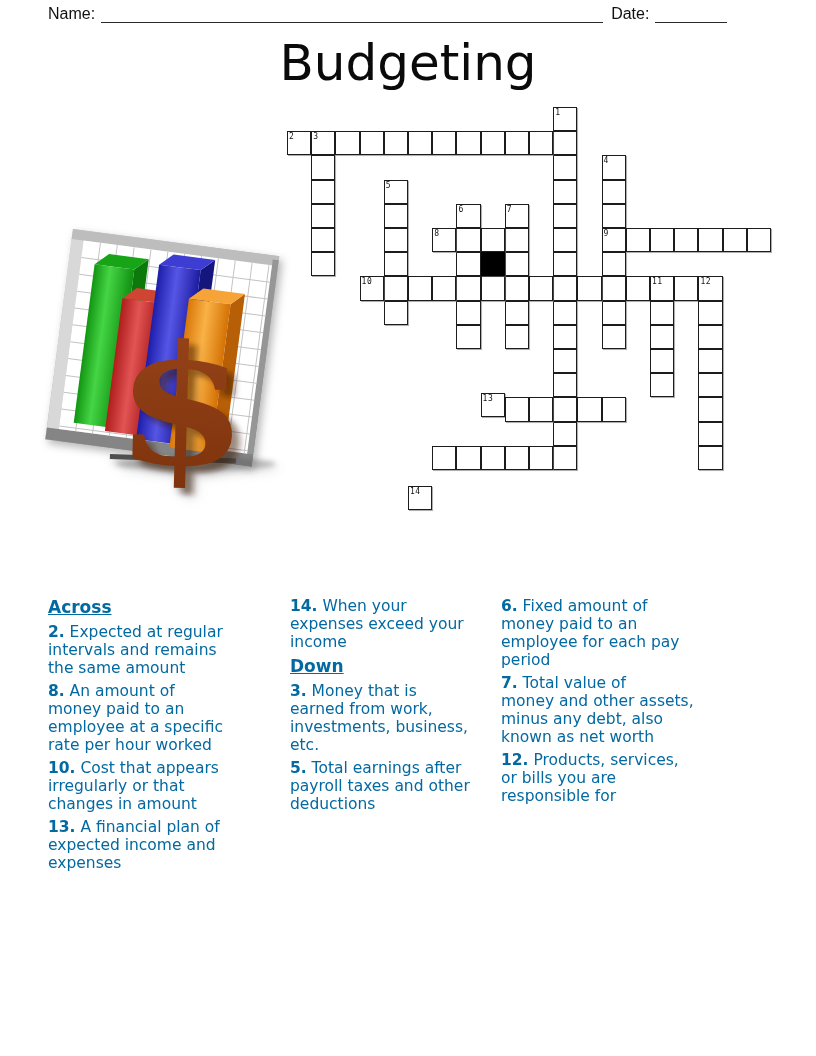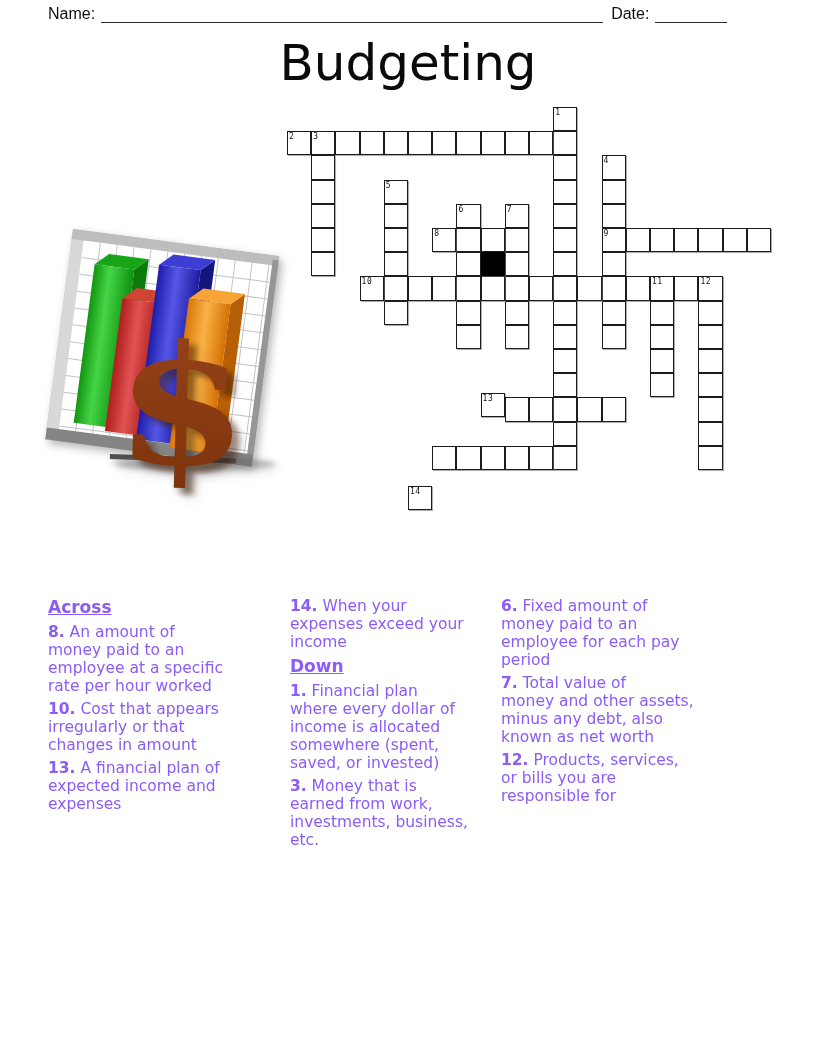--- a/index.html
+++ b/index.html
@@ -30,21 +30,21 @@
     border:1.6px solid #1c1c1c;
     box-shadow:1.3px 1.3px 0.6px rgba(110,110,110,0.55);
   }
   .cw-cell.black { background:#000; border-color:#000; }
   .cw-num {
     position:absolute; top:0px; left:1px;
     font-family:"DejaVu Sans Mono", monospace; font-size:8px; line-height:9px; color:#111;
     letter-spacing:0.5px;
   }
   
-  .clue-col { position:absolute; top:597px; color:#8b5cf6; }
+  .clue-col { position:absolute; top:597px; color:#0369a1; }
   #clue-col-0 { left:48px;  width:242px; }
   #clue-col-1 { left:290px; width:243px; }
   #clue-col-2 { left:501px; width:240px; }
   .clue-heading {
     font-size:17px; font-weight:bold; text-decoration:underline;
     margin-bottom:5px; line-height:21px;
   }
   .clue { font-size:15.5px; line-height:18px; white-space:pre-line; margin-bottom:5px; }
   .clue b { font-weight:bold; }
   
@@ -268,45 +268,46 @@
       <div class="cw-cell" style="left: 432.2px; top: 445.8px;"></div>
       <div class="cw-cell" style="left: 456.4px; top: 445.8px;"></div>
       <div class="cw-cell" style="left: 480.6px; top: 445.8px;"></div>
       <div class="cw-cell" style="left: 504.8px; top: 445.8px;"></div>
       <div class="cw-cell" style="left: 529px; top: 445.8px;"></div>
       <div class="cw-cell black" style="left: 480.6px; top: 252.2px;"></div>
     </div>
 
   <div class="clue-col" id="clue-col-0">
       <div class="clue-heading">Across</div>
+      <div class="clue"><b>2.</b> Expected at regular
+intervals and remains
+the same amount</div>
       <div class="clue"><b>8.</b> An amount of
 money paid to an
 employee at a specific
 rate per hour worked</div>
       <div class="clue"><b>10.</b> Cost that appears
 irregularly or that
 changes in amount</div>
       <div class="clue"><b>13.</b> A financial plan of
 expected income and
 expenses</div>
     </div>
   <div class="clue-col" id="clue-col-1">
       <div class="clue"><b>14.</b> When your
 expenses exceed your
 income</div>
       <div class="clue-heading">Down</div>
-      <div class="clue"><b>1.</b> Financial plan
-where every dollar of
-income is allocated
-somewhere (spent,
-saved, or invested)</div>
       <div class="clue"><b>3.</b> Money that is
 earned from work,
 investments, business,
 etc.</div>
+      <div class="clue"><b>5.</b> Total earnings after
+payroll taxes and other
+deductions</div>
     </div>
   <div class="clue-col" id="clue-col-2">
       <div class="clue"><b>6.</b> Fixed amount of
 money paid to an
 employee for each pay
 period</div>
       <div class="clue"><b>7.</b> Total value of
 money and other assets,
 minus any debt, also
 known as net worth</div>

